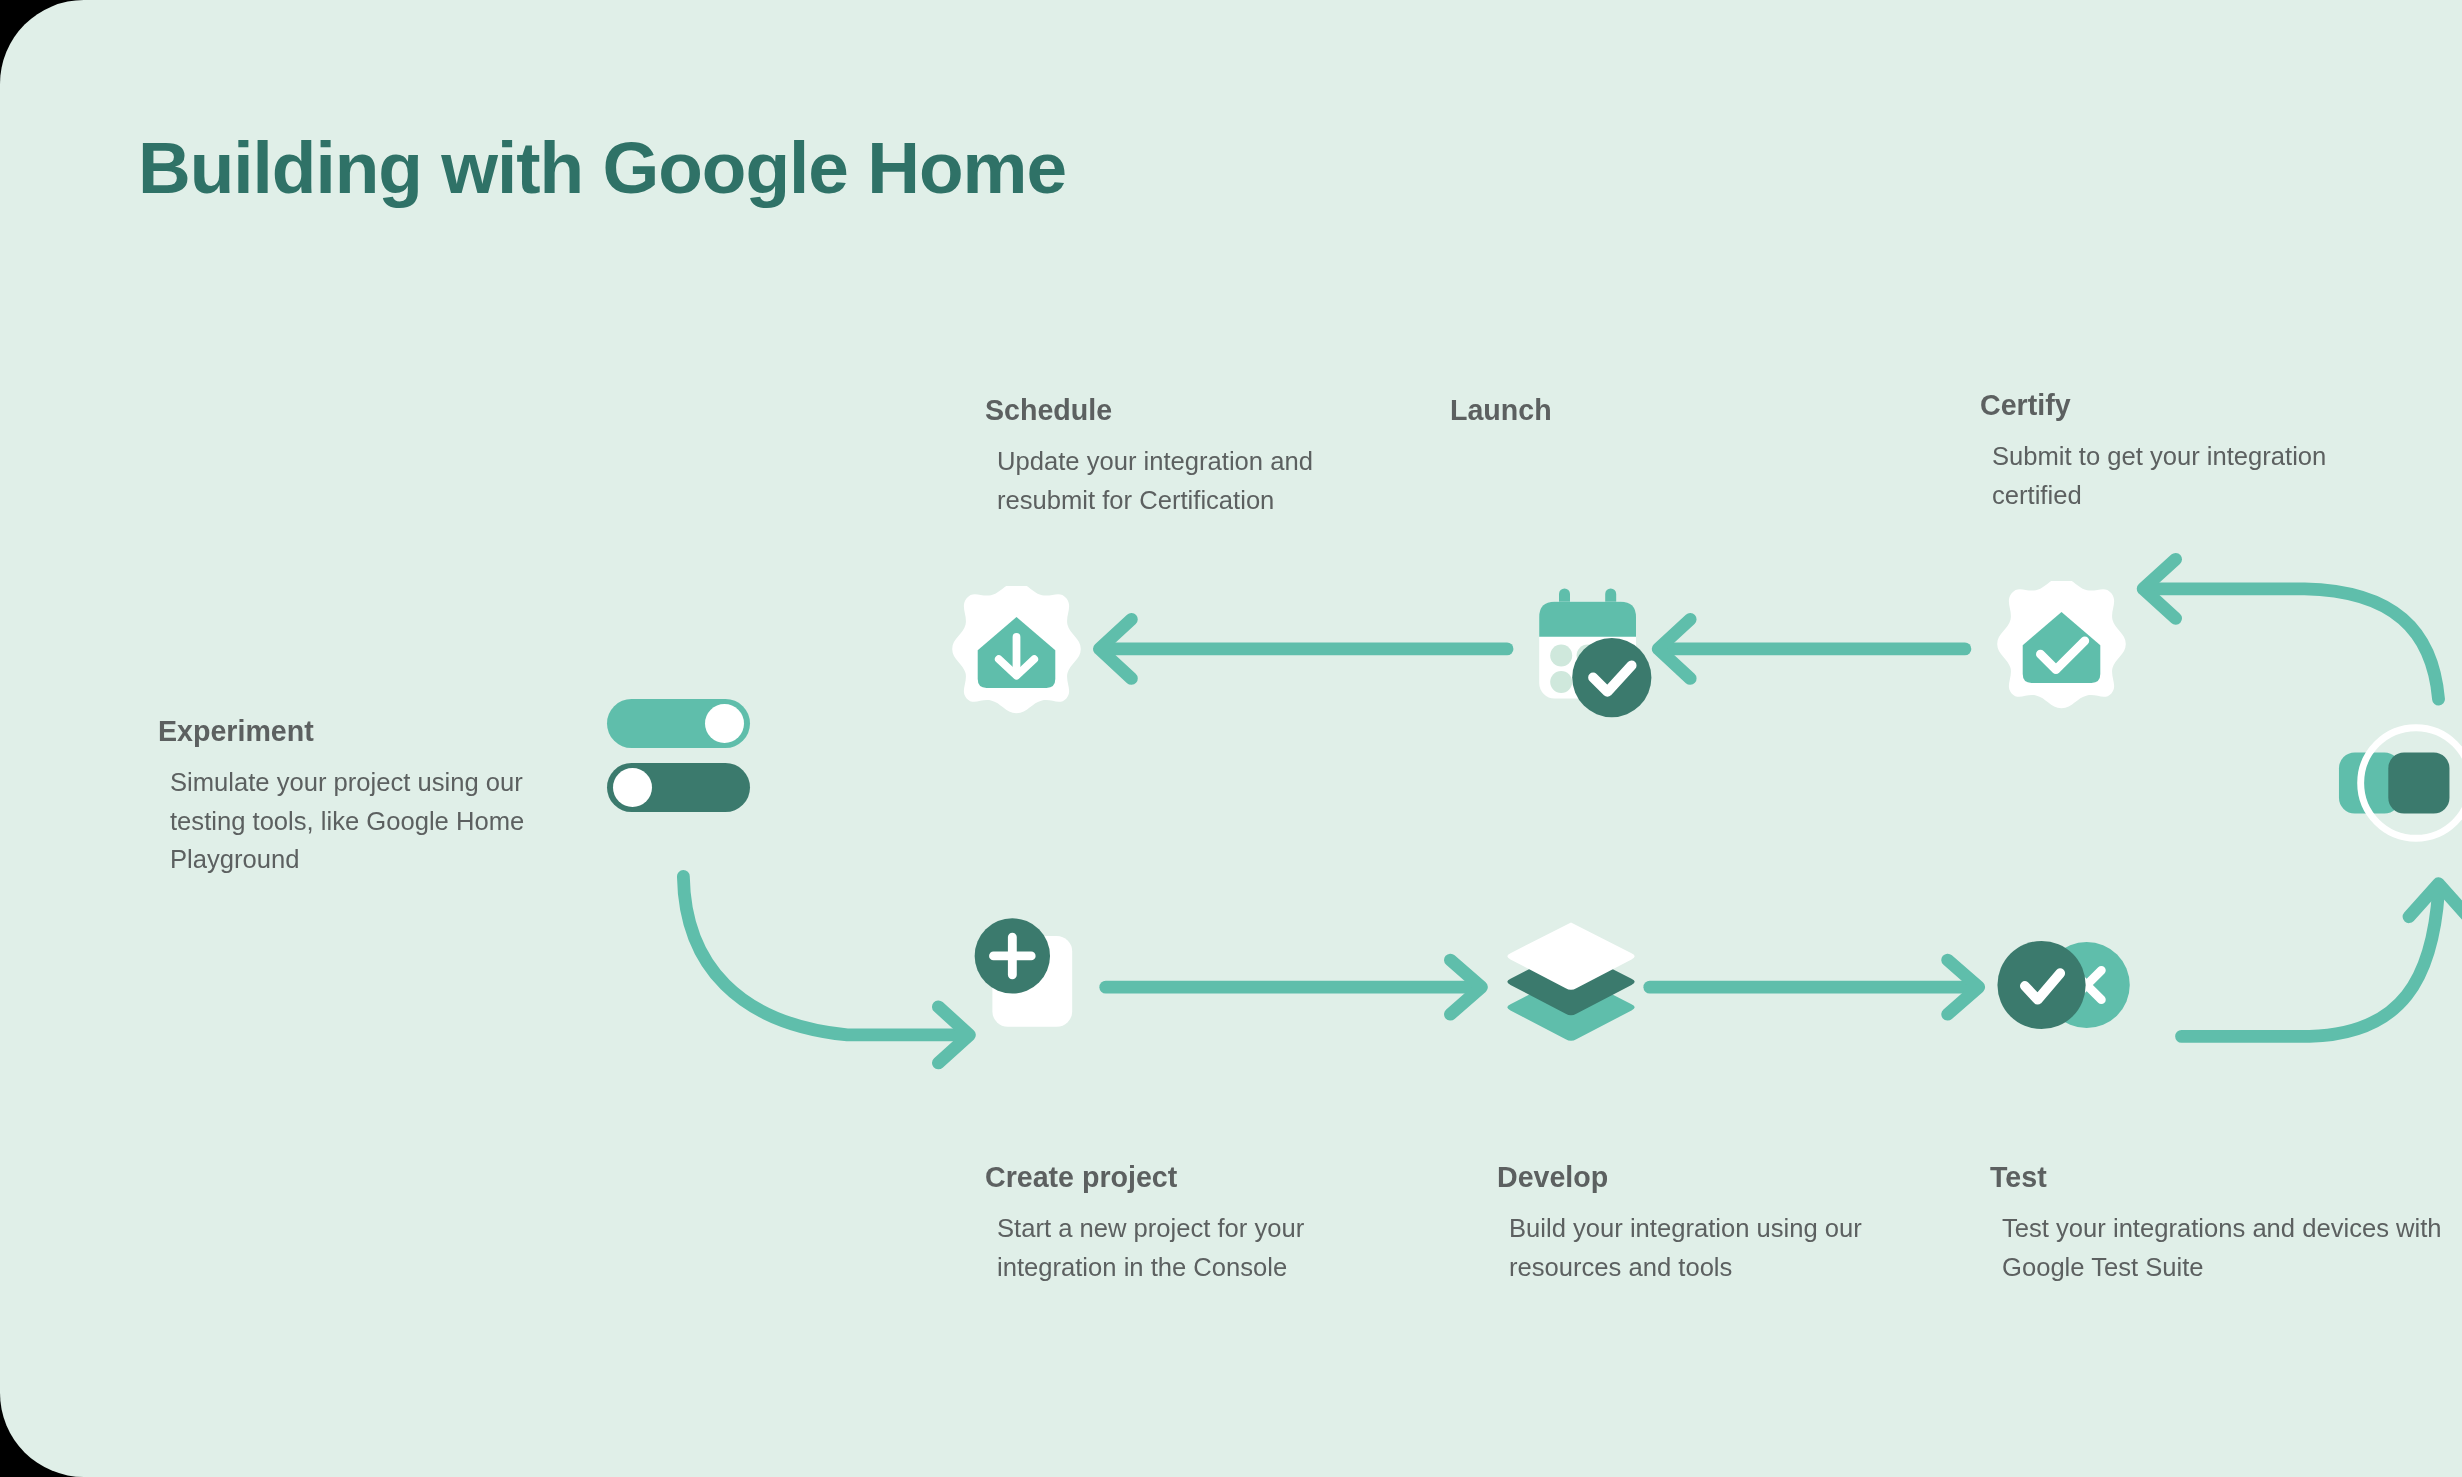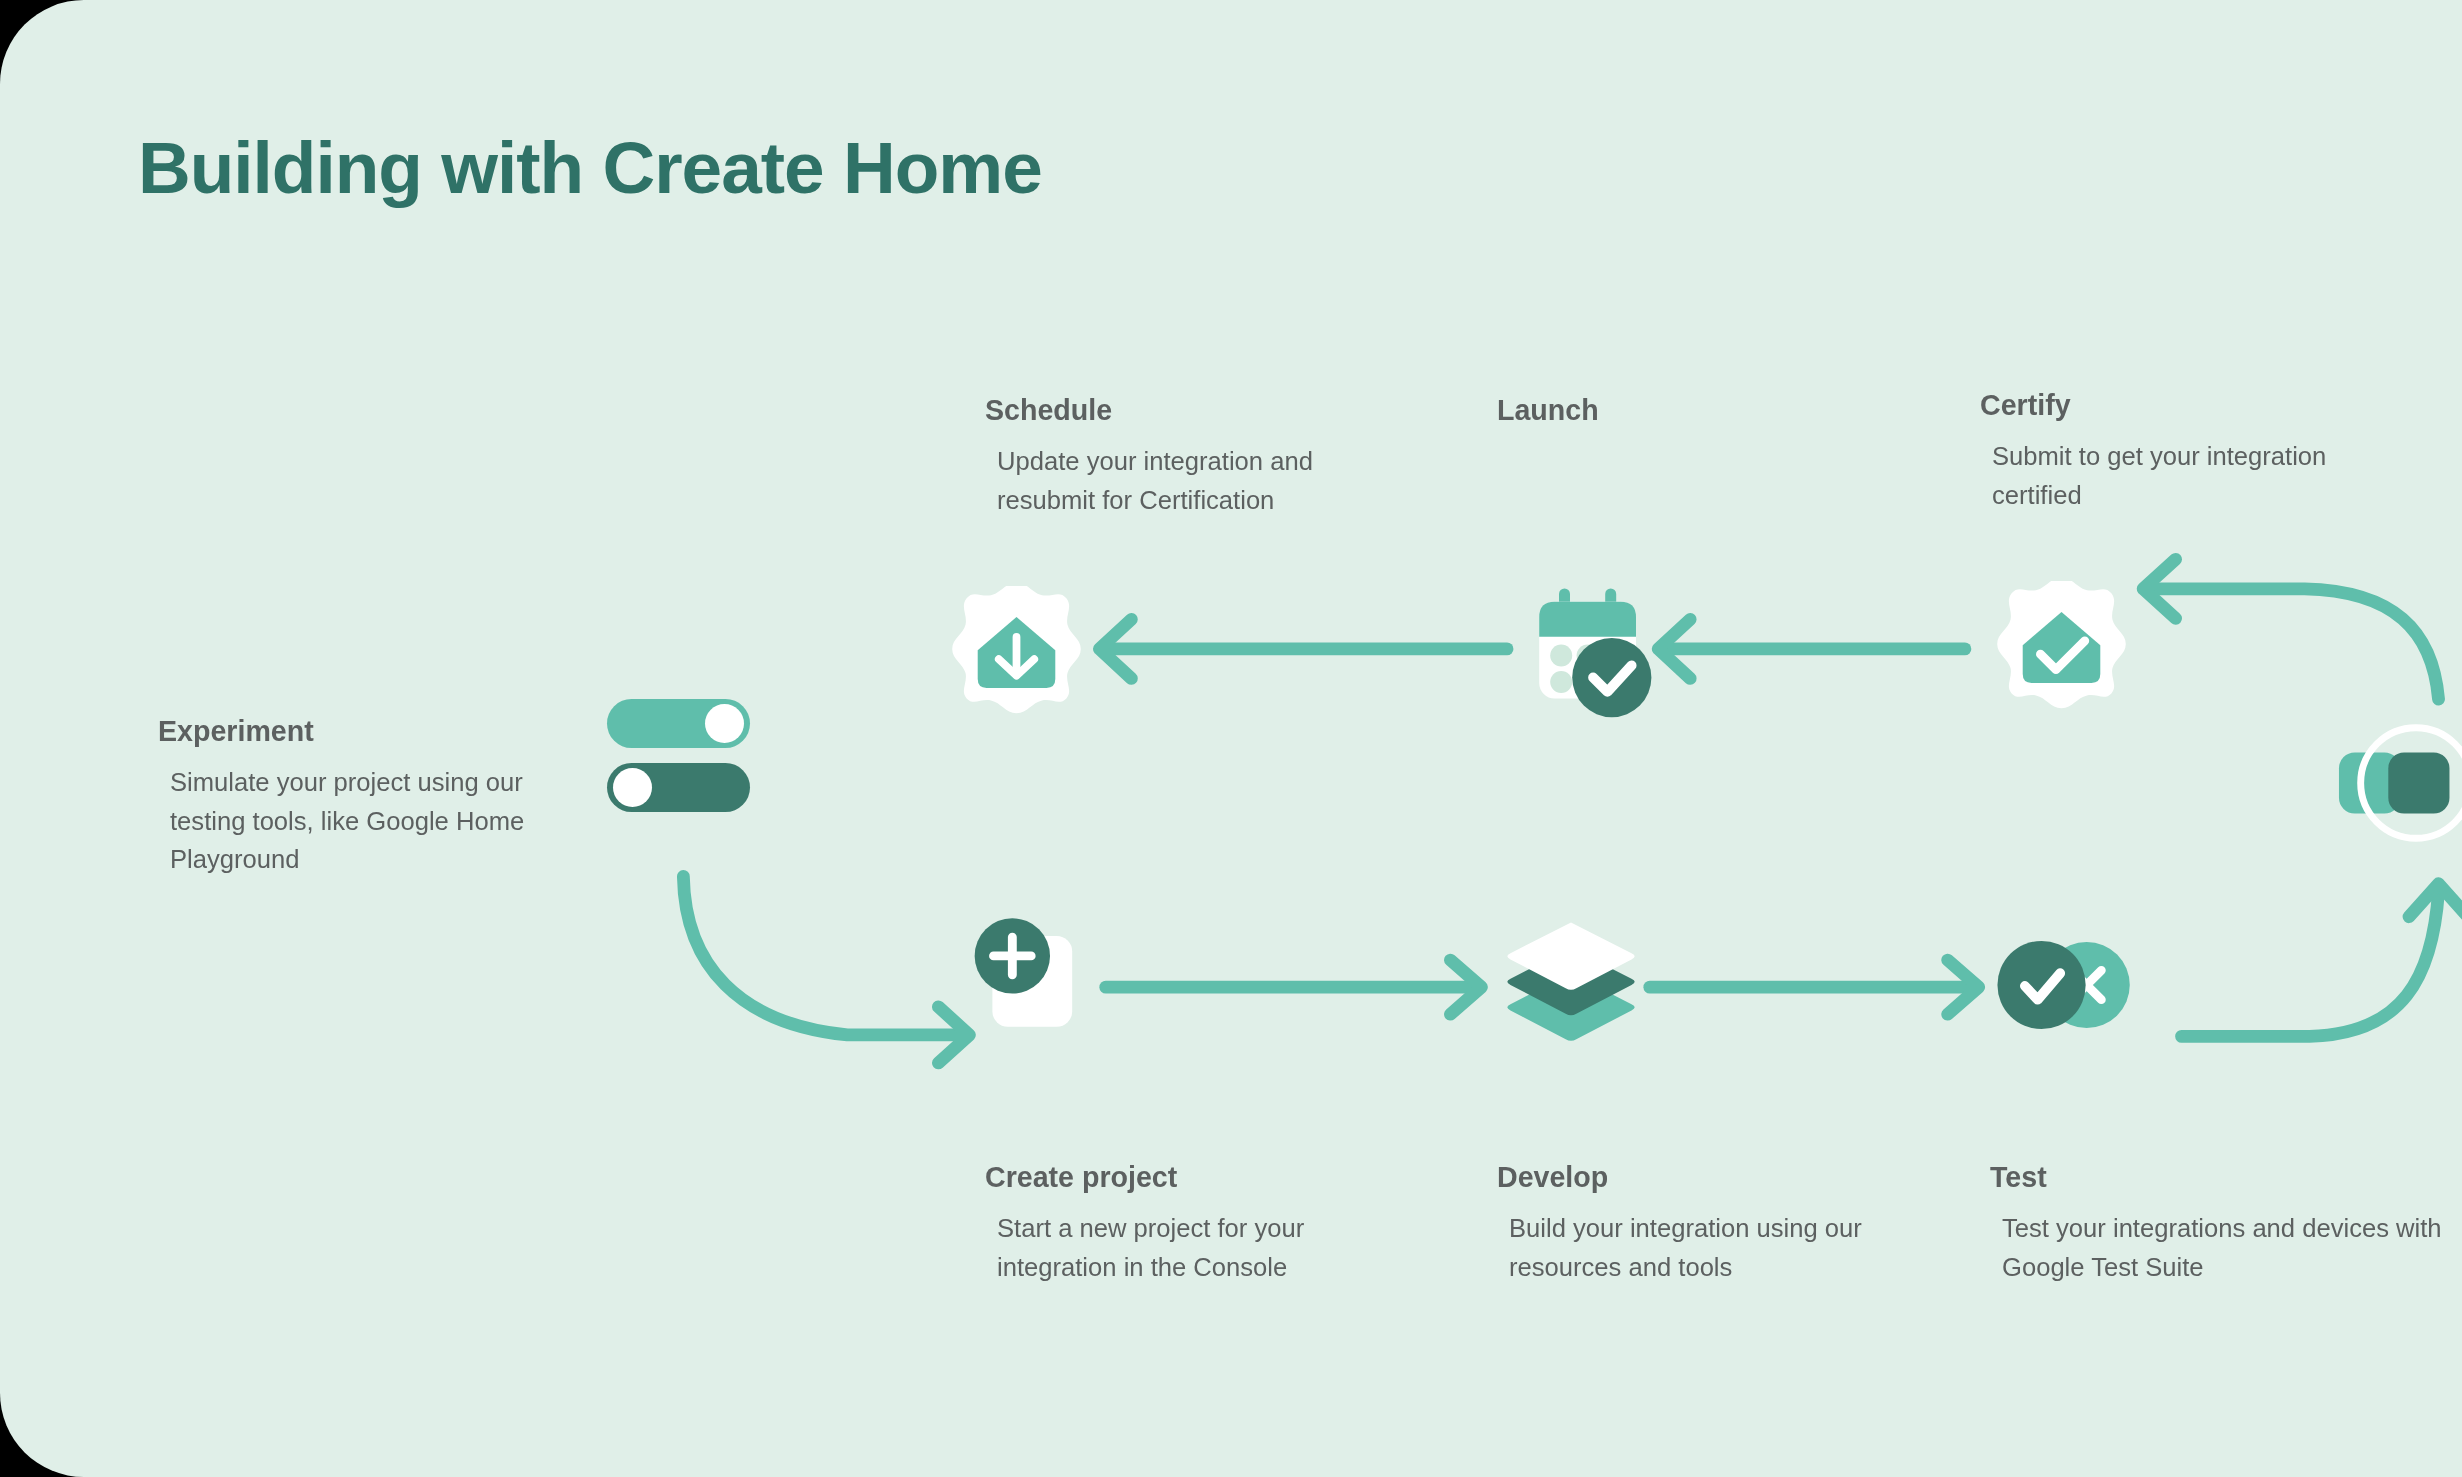--- a/index.html
+++ b/index.html
@@ -58,21 +58,21 @@
     font-size: 25.6px;
     font-weight: 400;
     color: #5c6060;
     line-height: 1.52;
     margin: 12px;
   }
 
   
   #text-experiment   { left: 158px;  top: 715px; width: 443px; }
   #text-recertify    { left: 985px; top: 394px;  width: 433px; }
-  #text-launch       { left: 1497px; top: 394px;  width: 404px; }
+  #text-launch       { left: 1450px; top: 394px;  width: 404px; }
   #text-certify      { left: 1980px; top: 389px;  width: 404px; }
   #text-createproject{ left: 985px; top: 1161px; width: 433px; }
   #text-develop      { left: 1497px; top: 1161px; width: 433px; }
   #text-test         { left: 1990px; top: 1161px; width: 473px; }
 
   
   .icon-wrap { position: absolute; }
 
   
   #icon-experiment { left: 607px; top: 699px; width: 148px; height: 118px; }
@@ -112,21 +112,21 @@
   #icon-test { left: 1990px; top: 936px; width: 158px; height: 98px; }
 
   
   #icon-fieldtrial { left: 2329px; top: 709px; width: 163px; height: 148px; }
 </style>
 </head>
 <body>
 
 <div id="canvas">
 
-  <div id="page-title">Building with Create Home</div>
+  <div id="page-title">Building with Google Home</div>
 
   <svg id="connectors" viewBox="0 0 6260 3000" xmlns="http://www.w3.org/2000/svg">
     <g fill="none" stroke="#5fbeab" stroke-width="26" stroke-linecap="round" stroke-linejoin="round">
 
       <g>
         <path d="M 1387,1780 C 1390,1960 1500,2080 1720,2102 L 1960,2102"></path>
         <path d="M 1905,2045 L 1968,2102 L 1905,2159"></path>
       </g>
 
       <g>

